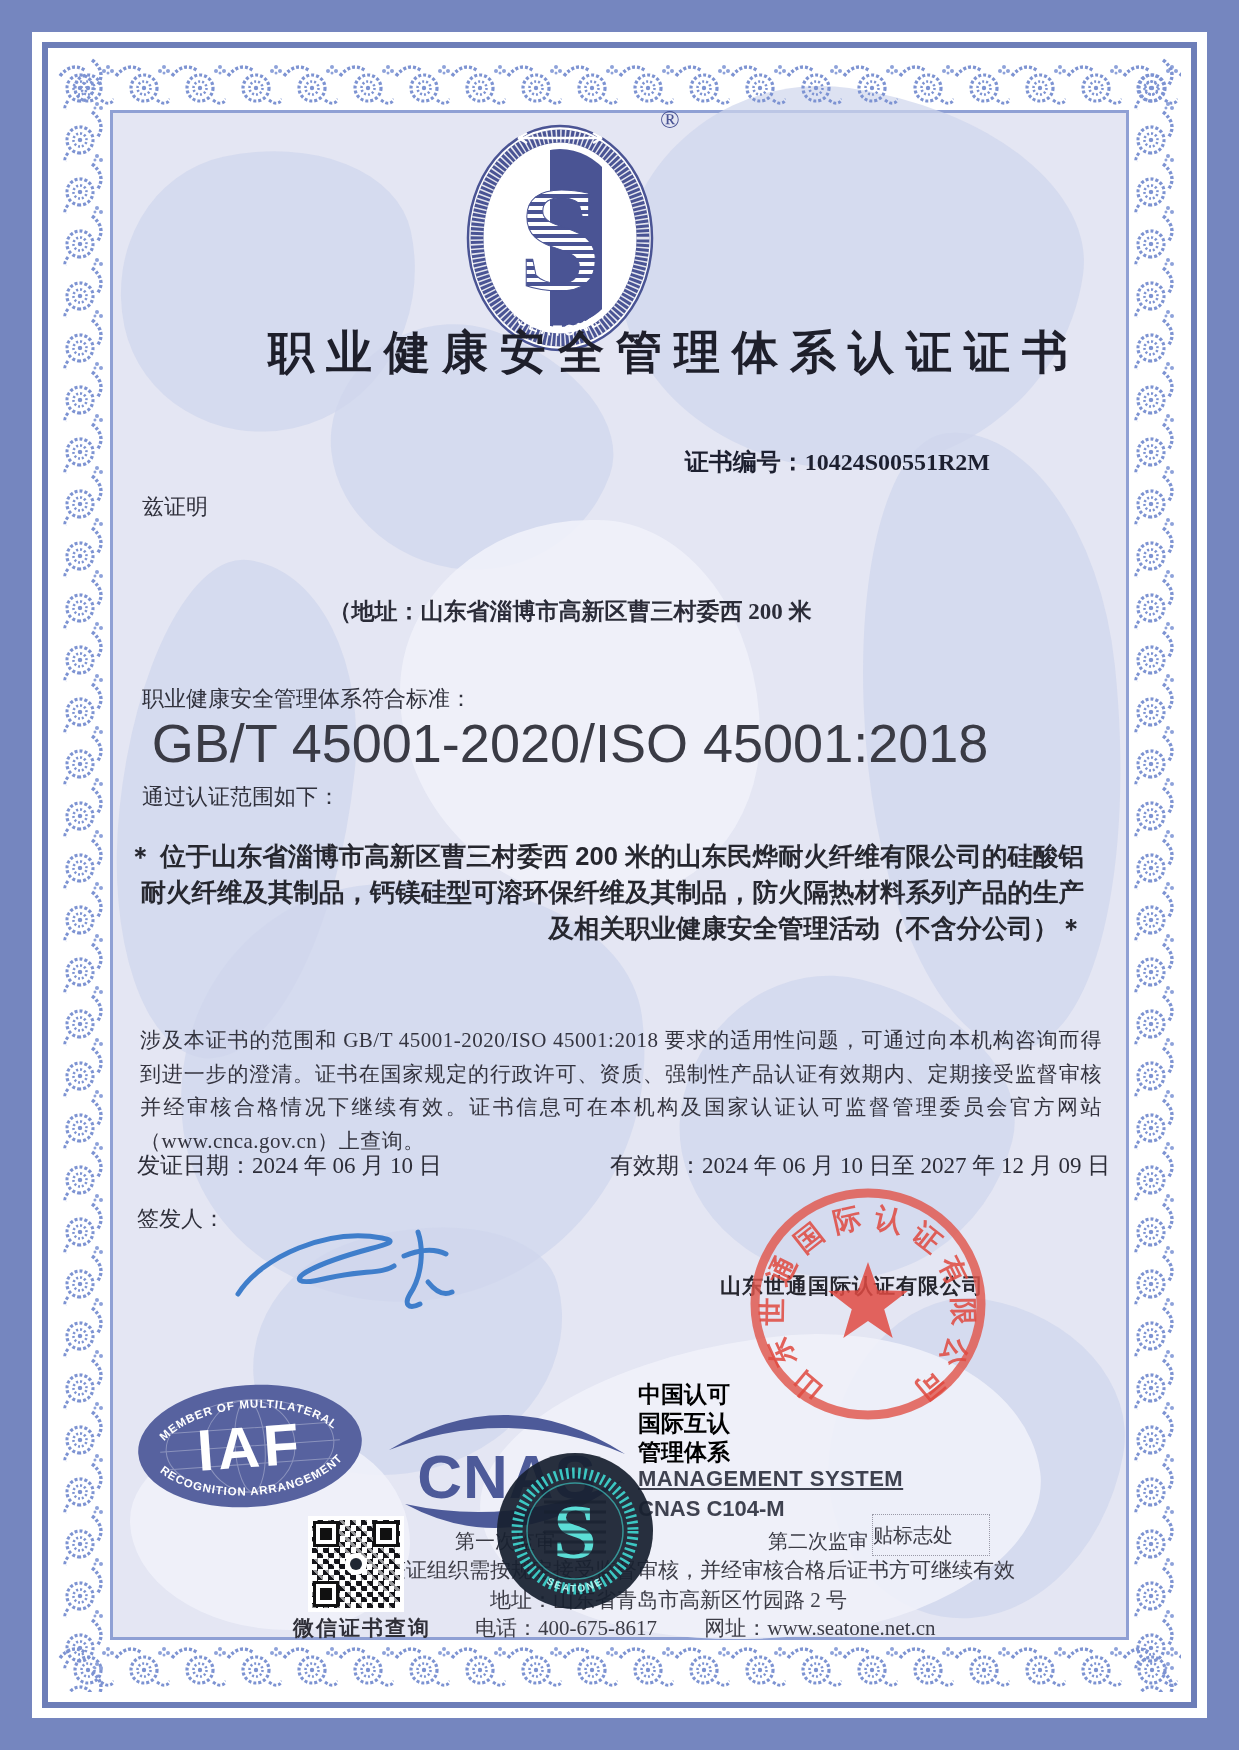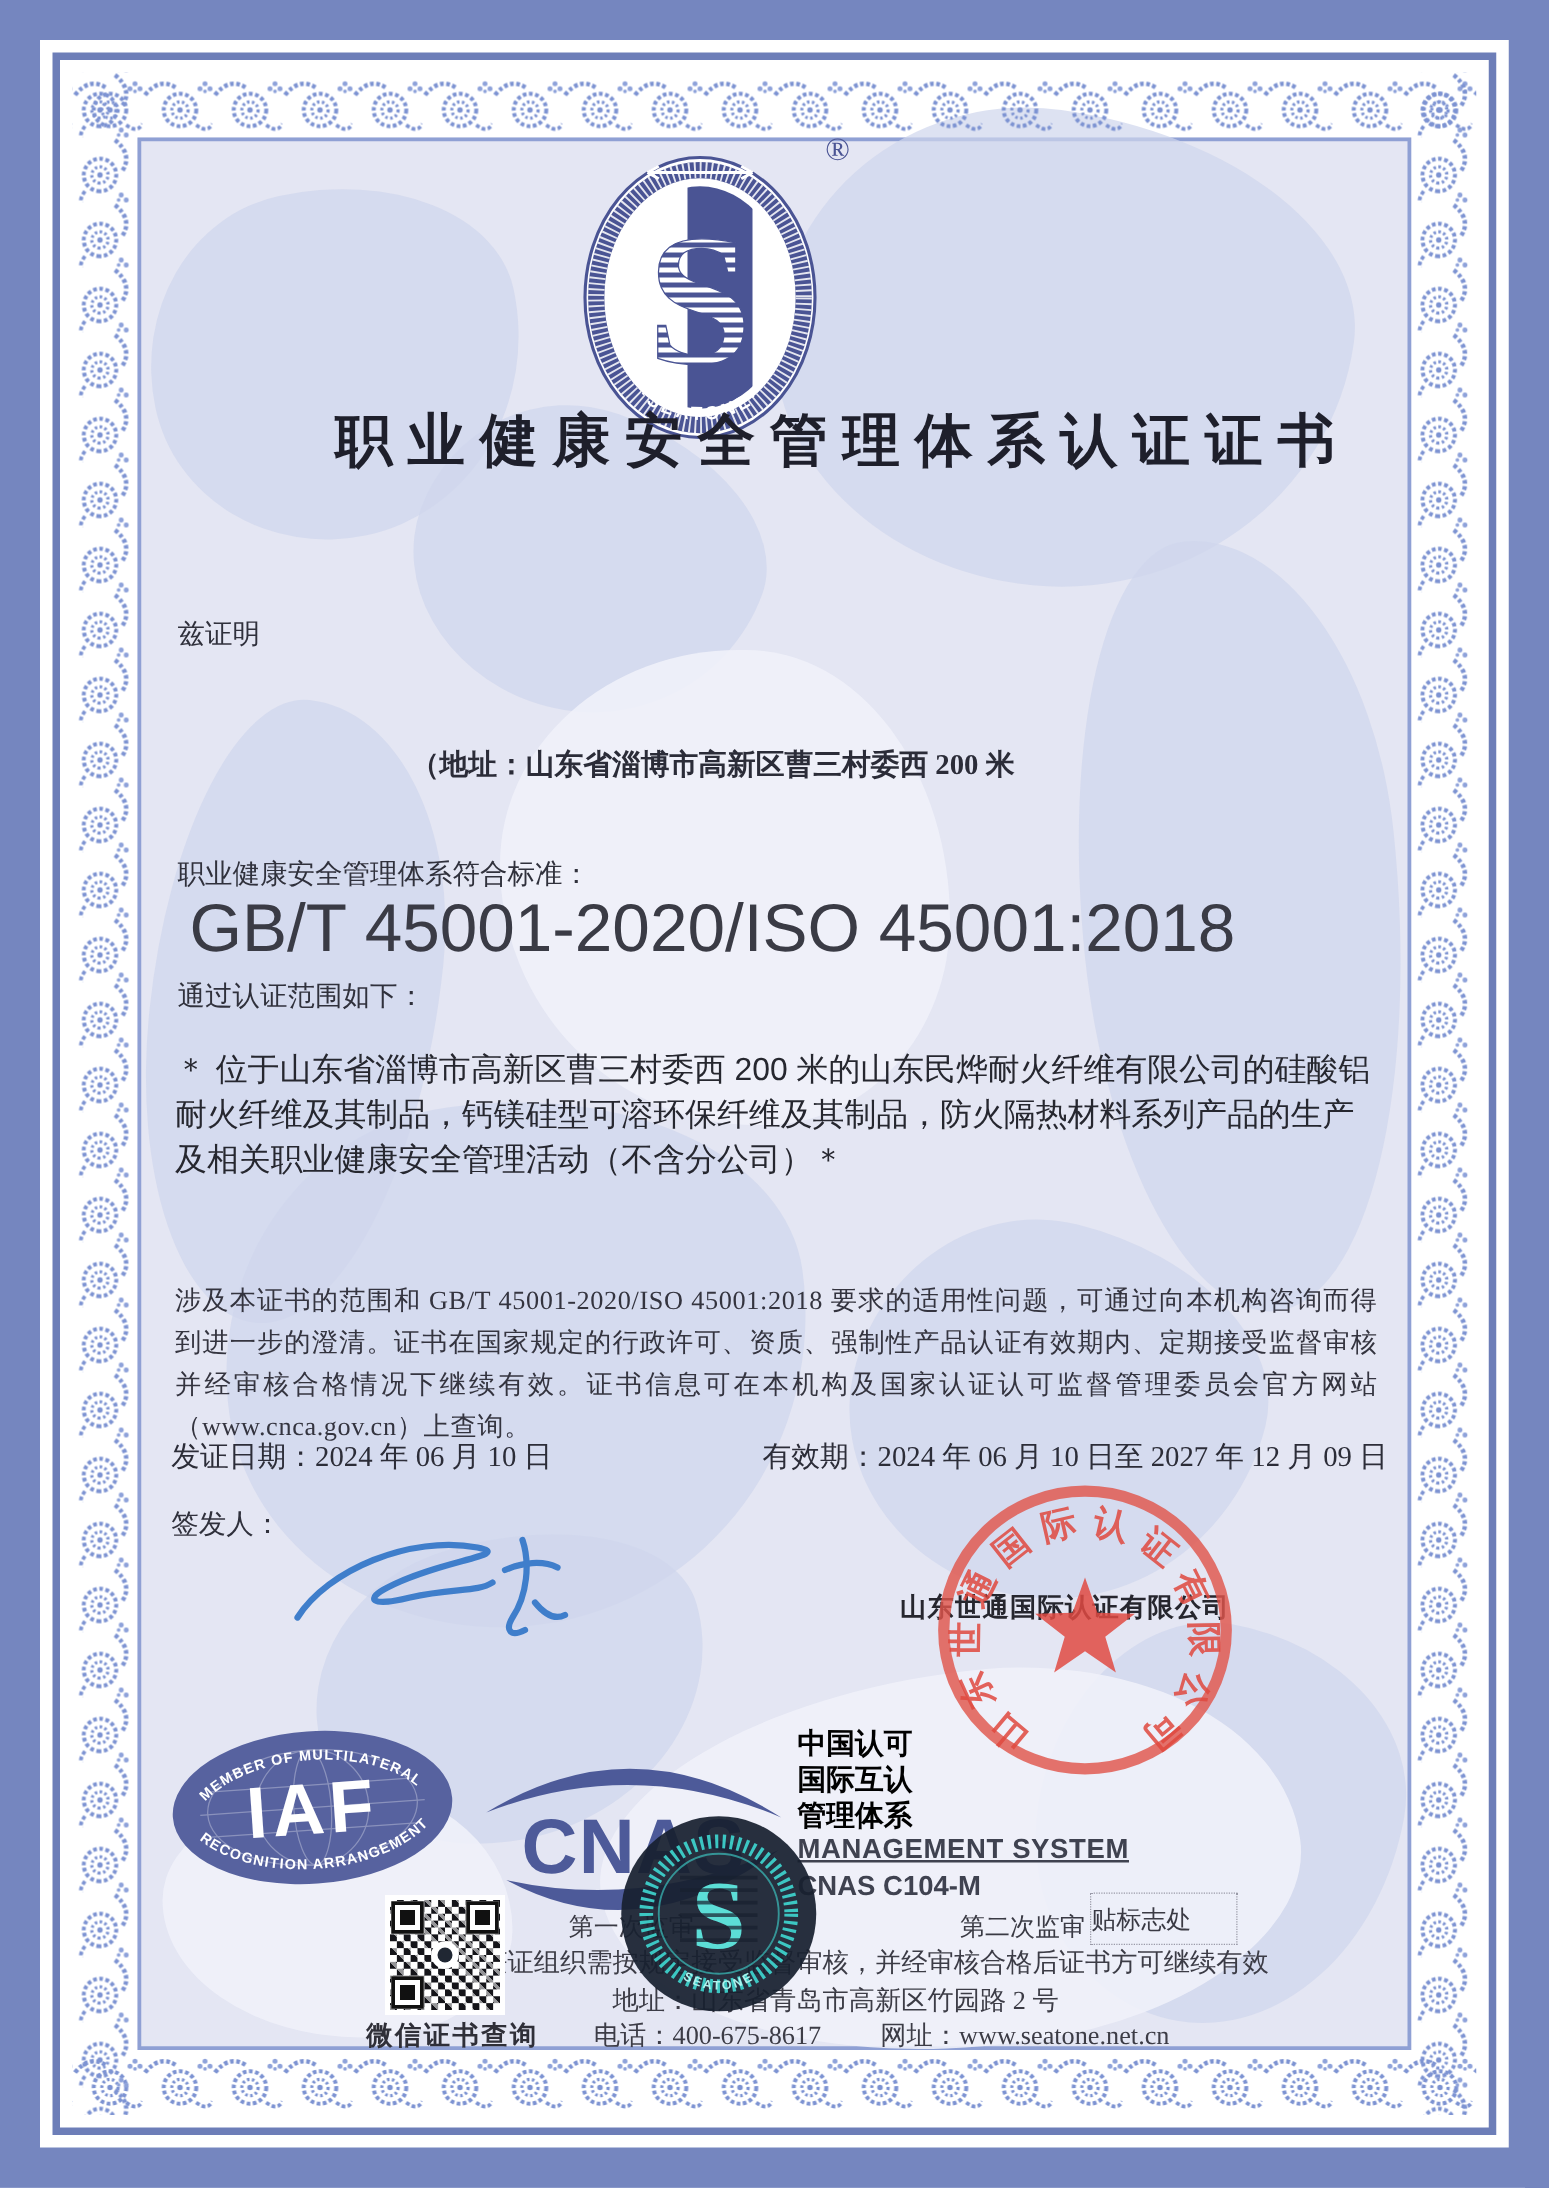--- a/index.html
+++ b/index.html
@@ -20,21 +20,21 @@
   .cjk-sans{font-family:"Liberation Sans",sans-serif;}
   .title{left:60px;top:322px;width:1020px;text-align:right;font-size:46px;font-weight:700;
          letter-spacing:12px;color:#1e1f2b;}
   .certno{left:540px;top:446px;width:450px;text-align:right;font-size:24px;font-weight:700;color:#1d2030;}
   .label{font-size:22px;color:#30313c;}
   .company{left:90px;top:506px;width:960px;text-align:center;font-size:40px;font-weight:700;
            letter-spacing:2px;color:#23242f;font-family:"Liberation Sans",sans-serif;}
   .addr{left:90px;width:960px;text-align:center;font-size:23px;font-weight:700;color:#2b2c38;}
   .std{left:90px;top:712px;width:960px;text-align:center;font-size:54px;font-weight:400;
        color:#3a3b45;font-family:"Liberation Sans",sans-serif;}
-  .scope{left:140px;top:838px;width:960px;text-align:left;font-size:25.5px;font-weight:400;
+  .scope{left:124px;top:838px;width:960px;text-align:right;font-size:25.5px;font-weight:700;
          line-height:36px;color:#26272f;white-space:normal;font-family:"Liberation Sans",sans-serif;}
   .disc{left:140px;top:1024px;width:962px;text-align:justify;font-size:21px;line-height:33.5px;
         color:#34343f;white-space:normal;letter-spacing:.5px;}
   .dates{font-size:23px;color:#2c2d38;}
   .blacktext{left:720px;top:1272px;font-size:21px;letter-spacing:1px;color:#26262e;font-weight:600;}
   .accr{left:638px;top:1380px;font-size:23px;font-weight:700;line-height:29px;color:#000000;
         font-family:"Liberation Sans",sans-serif;white-space:normal;width:220px;}
   .accen{left:638px;top:1466px;font-size:22px;font-weight:700;color:#3f4250;
          font-family:"Liberation Sans",sans-serif;letter-spacing:.5px;text-decoration:underline;}
   .accode{left:638px;top:1496px;font-size:22px;font-weight:700;color:#3f4250;
@@ -139,20 +139,21 @@
     <rect x="112" y="40" width="52" height="200" fill="#4a5494" clip-path="url(#lgclip)"></rect>
     <text x="122" y="192" text-anchor="middle" font-family="Liberation Serif,serif" font-size="150" font-weight="900" fill="url(#spat)" stroke="#4a5494" stroke-width="1">S</text>
     <path d="M80,40 h84 M80,40 l9,-5 M80,40 l9,5 M164,40 l-9,-5 M164,40 l-9,5" stroke="#ffffff" stroke-width="2.5" fill="none"></path>
     <text font-size="15" font-weight="700" fill="#ffffff" letter-spacing="3" font-family="Liberation Sans,sans-serif">
       <textPath href="#lgarc" startOffset="50%" text-anchor="middle">·SEATONE·</textPath>
     </text>
     <text x="232" y="30" text-anchor="middle" font-size="26" fill="#4a5494">®</text>
   </svg>
 
   <div class="t title">职业健康安全管理体系认证证书</div>
+  <div class="t certno"><span>证书编号：</span><span>10424S00551R2M</span></div>
   <div class="t label" style="left:142px;top:492px">兹证明</div>
   <div class="t addr" style="top:596px">（地址：山东省淄博市高新区曹三村委西 200 米</div>
   <div class="t label" style="left:142px;top:684px">职业健康安全管理体系符合标准：</div>
   <div class="t std">GB/T 45001-2020/ISO 45001:2018</div>
   <div class="t label" style="left:142px;top:782px">通过认证范围如下：</div>
   <div class="t scope">＊ 位于山东省淄博市高新区曹三村委西 200 米的山东民烨耐火纤维有限公司的硅酸铝耐火纤维及其制品，钙镁硅型可溶环保纤维及其制品，防火隔热材料系列产品的生产及相关职业健康安全管理活动（不含分公司）＊</div>
   <div class="t disc">涉及本证书的范围和 GB/T 45001-2020/ISO 45001:2018 要求的适用性问题，可通过向本机构咨询而得到进一步的澄清。证书在国家规定的行政许可、资质、强制性产品认证有效期内、定期接受监督审核并经审核合格情况下继续有效。证书信息可在本机构及国家认证认可监督管理委员会官方网站（www.cnca.gov.cn）上查询。</div>
   <div class="t dates" style="left:137px;top:1150px">发证日期：2024 年 06 月 10 日</div>
   <div class="t dates" style="left:610px;top:1150px">有效期：2024 年 06 月 10 日至 2027 年 12 月 09 日</div>
   <div class="t label" style="left:137px;top:1204px">签发人：</div>

